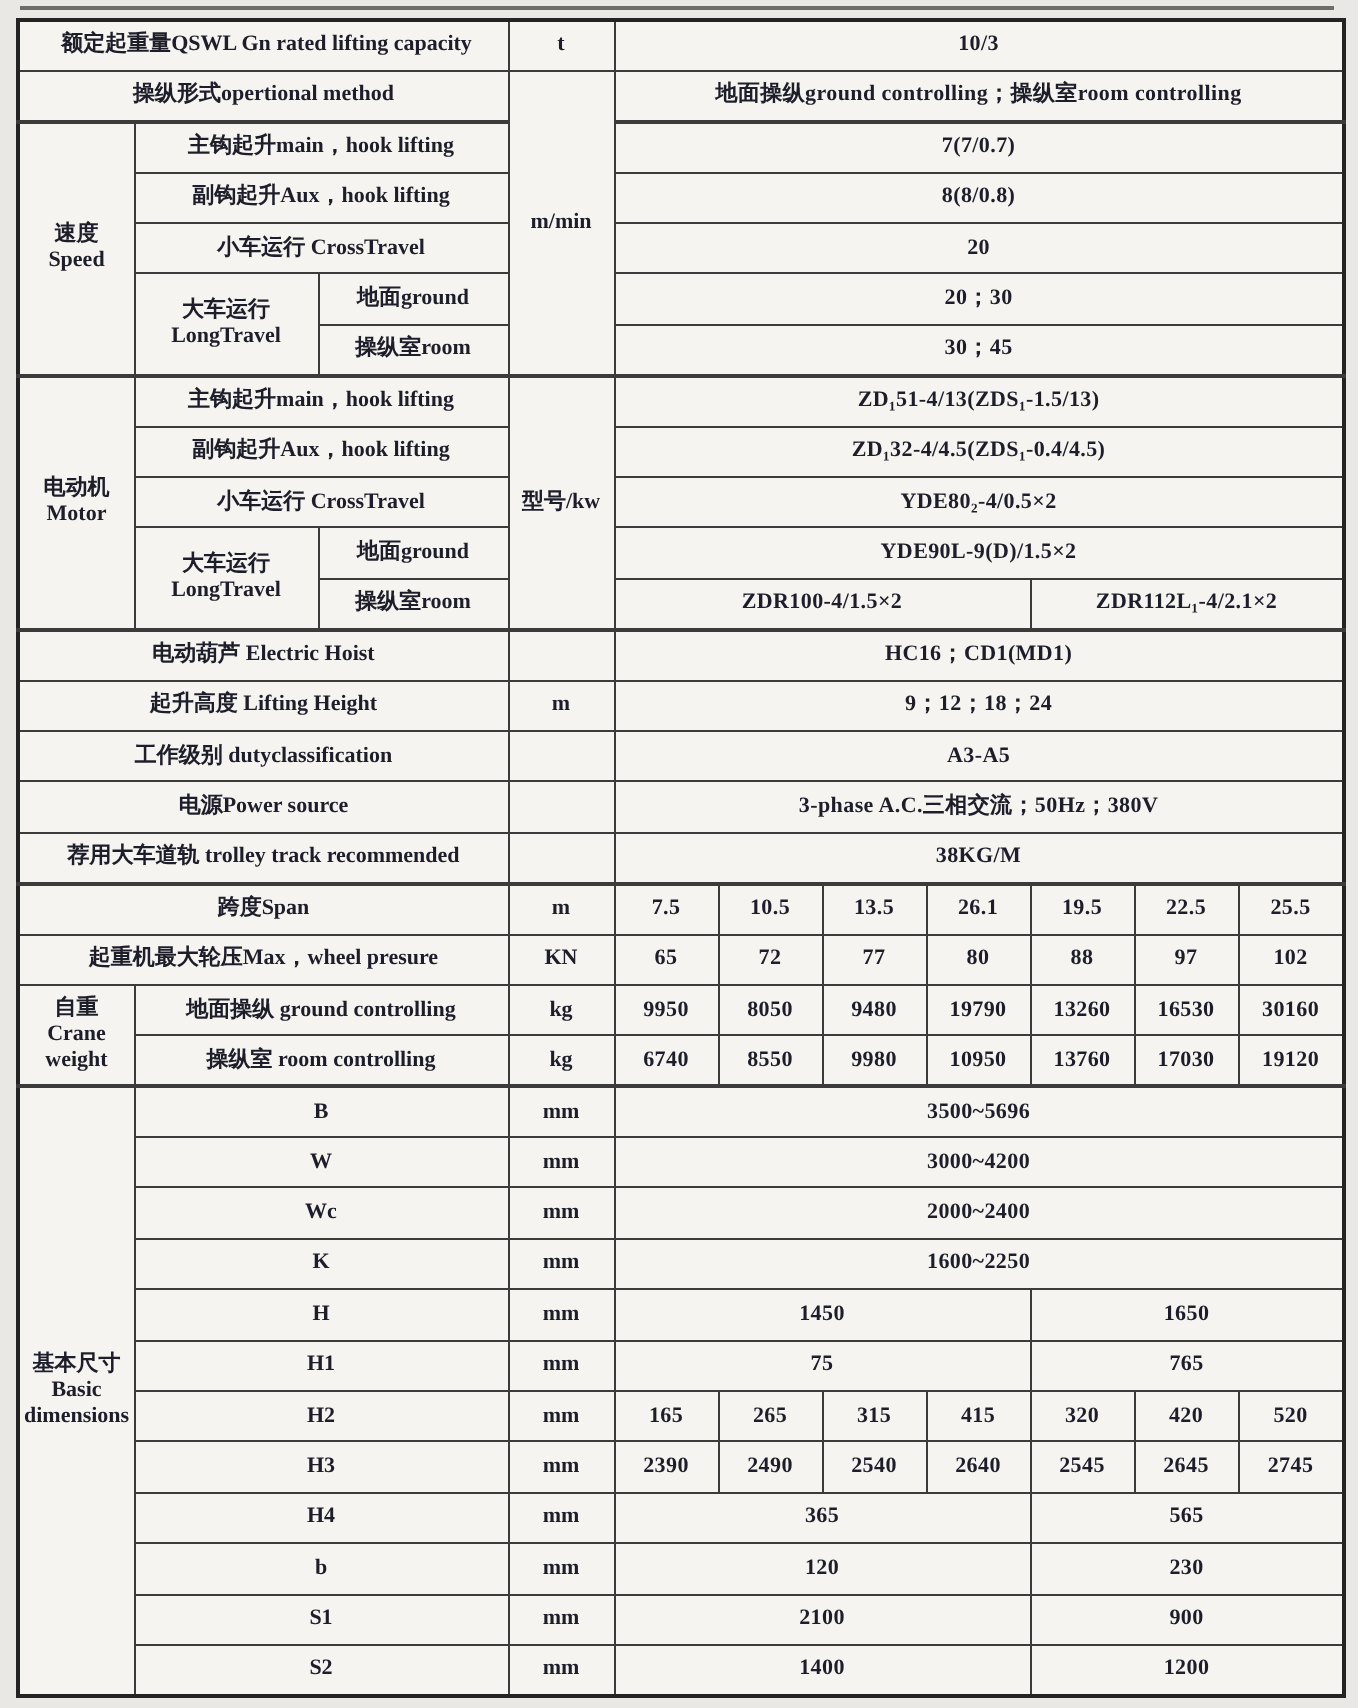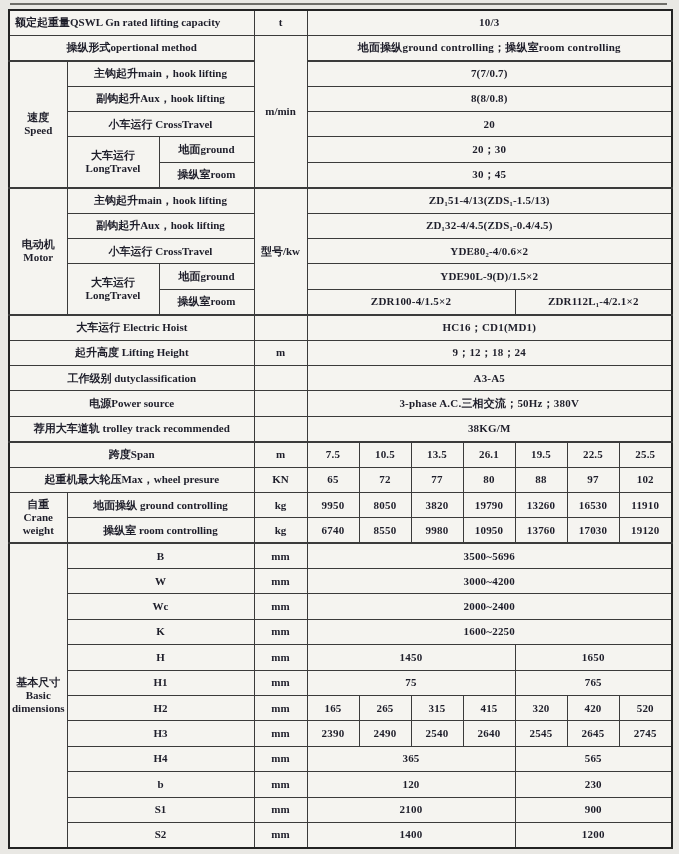--- a/index.html
+++ b/index.html
@@ -33,21 +33,21 @@
     font-size:11px;
     color:var(--ink);
     text-align:center;
     vertical-align:middle;
     padding:1px 2px;
     overflow:hidden;
     line-height:1.2;
   }
   tr{height:25px;}
   .thick-top td{border-top-width:2px;}
-  .label-left{text-align:left;padding-left:5px;}
+  .label-left{text-align:center;padding-left:5px;}
   .ml{white-space:pre-line;}
   .val{letter-spacing:0.2px;}
 </style>
 </head>
 <body>
 
 <div class="sheet">
   <div class="top-artifact"></div>
 
   <table class="spec">
@@ -109,36 +109,36 @@
       <td colspan="2">主钩起升main，hook lifting</td>
       <td rowspan="5">型号/kw</td>
       <td colspan="7" class="val">ZD₁51-4/13(ZDS₁-1.5/13)</td>
     </tr>
     <tr>
       <td colspan="2">副钩起升Aux，hook lifting</td>
       <td colspan="7" class="val">ZD₁32-4/4.5(ZDS₁-0.4/4.5)</td>
     </tr>
     <tr>
       <td colspan="2">小车运行 CrossTravel</td>
-      <td colspan="7" class="val">YDE80₂-4/0.6×2</td>
+      <td colspan="7" class="val">YDE80₂-4/0.5×2</td>
     </tr>
     <tr>
       <td rowspan="2" class="ml">大车运行
 LongTravel</td>
       <td>地面ground</td>
       <td colspan="7" class="val">YDE90L-9(D)/1.5×2</td>
     </tr>
     <tr>
       <td>操纵室room</td>
       <td colspan="4" class="val">ZDR100-4/1.5×2</td>
       <td colspan="3" class="val">ZDR112L₁-4/2.1×2</td>
     </tr>
 
     <tr class="thick-top">
-      <td colspan="3">大车运行 Electric Hoist</td>
+      <td colspan="3">电动葫芦 Electric Hoist</td>
       <td></td>
       <td colspan="7" class="val">HC16；CD1(MD1)</td>
     </tr>
     <tr>
       <td colspan="3">起升高度 Lifting Height</td>
       <td>m</td>
       <td colspan="7" class="val">9；12；18；24</td>
     </tr>
     <tr>
       <td colspan="3">工作级别 dutyclassification</td>
@@ -181,25 +181,25 @@
     </tr>
 
     <tr>
       <td rowspan="2" class="ml">自重
 Crane
 weight</td>
       <td colspan="2">地面操纵 ground controlling</td>
       <td>kg</td>
       <td class="val">9950</td>
       <td class="val">8050</td>
-      <td class="val">3820</td>
+      <td class="val">9480</td>
       <td class="val">19790</td>
       <td class="val">13260</td>
       <td class="val">16530</td>
-      <td class="val">11910</td>
+      <td class="val">30160</td>
     </tr>
     <tr>
       <td colspan="2">操纵室 room controlling</td>
       <td>kg</td>
       <td class="val">6740</td>
       <td class="val">8550</td>
       <td class="val">9980</td>
       <td class="val">10950</td>
       <td class="val">13760</td>
       <td class="val">17030</td>

